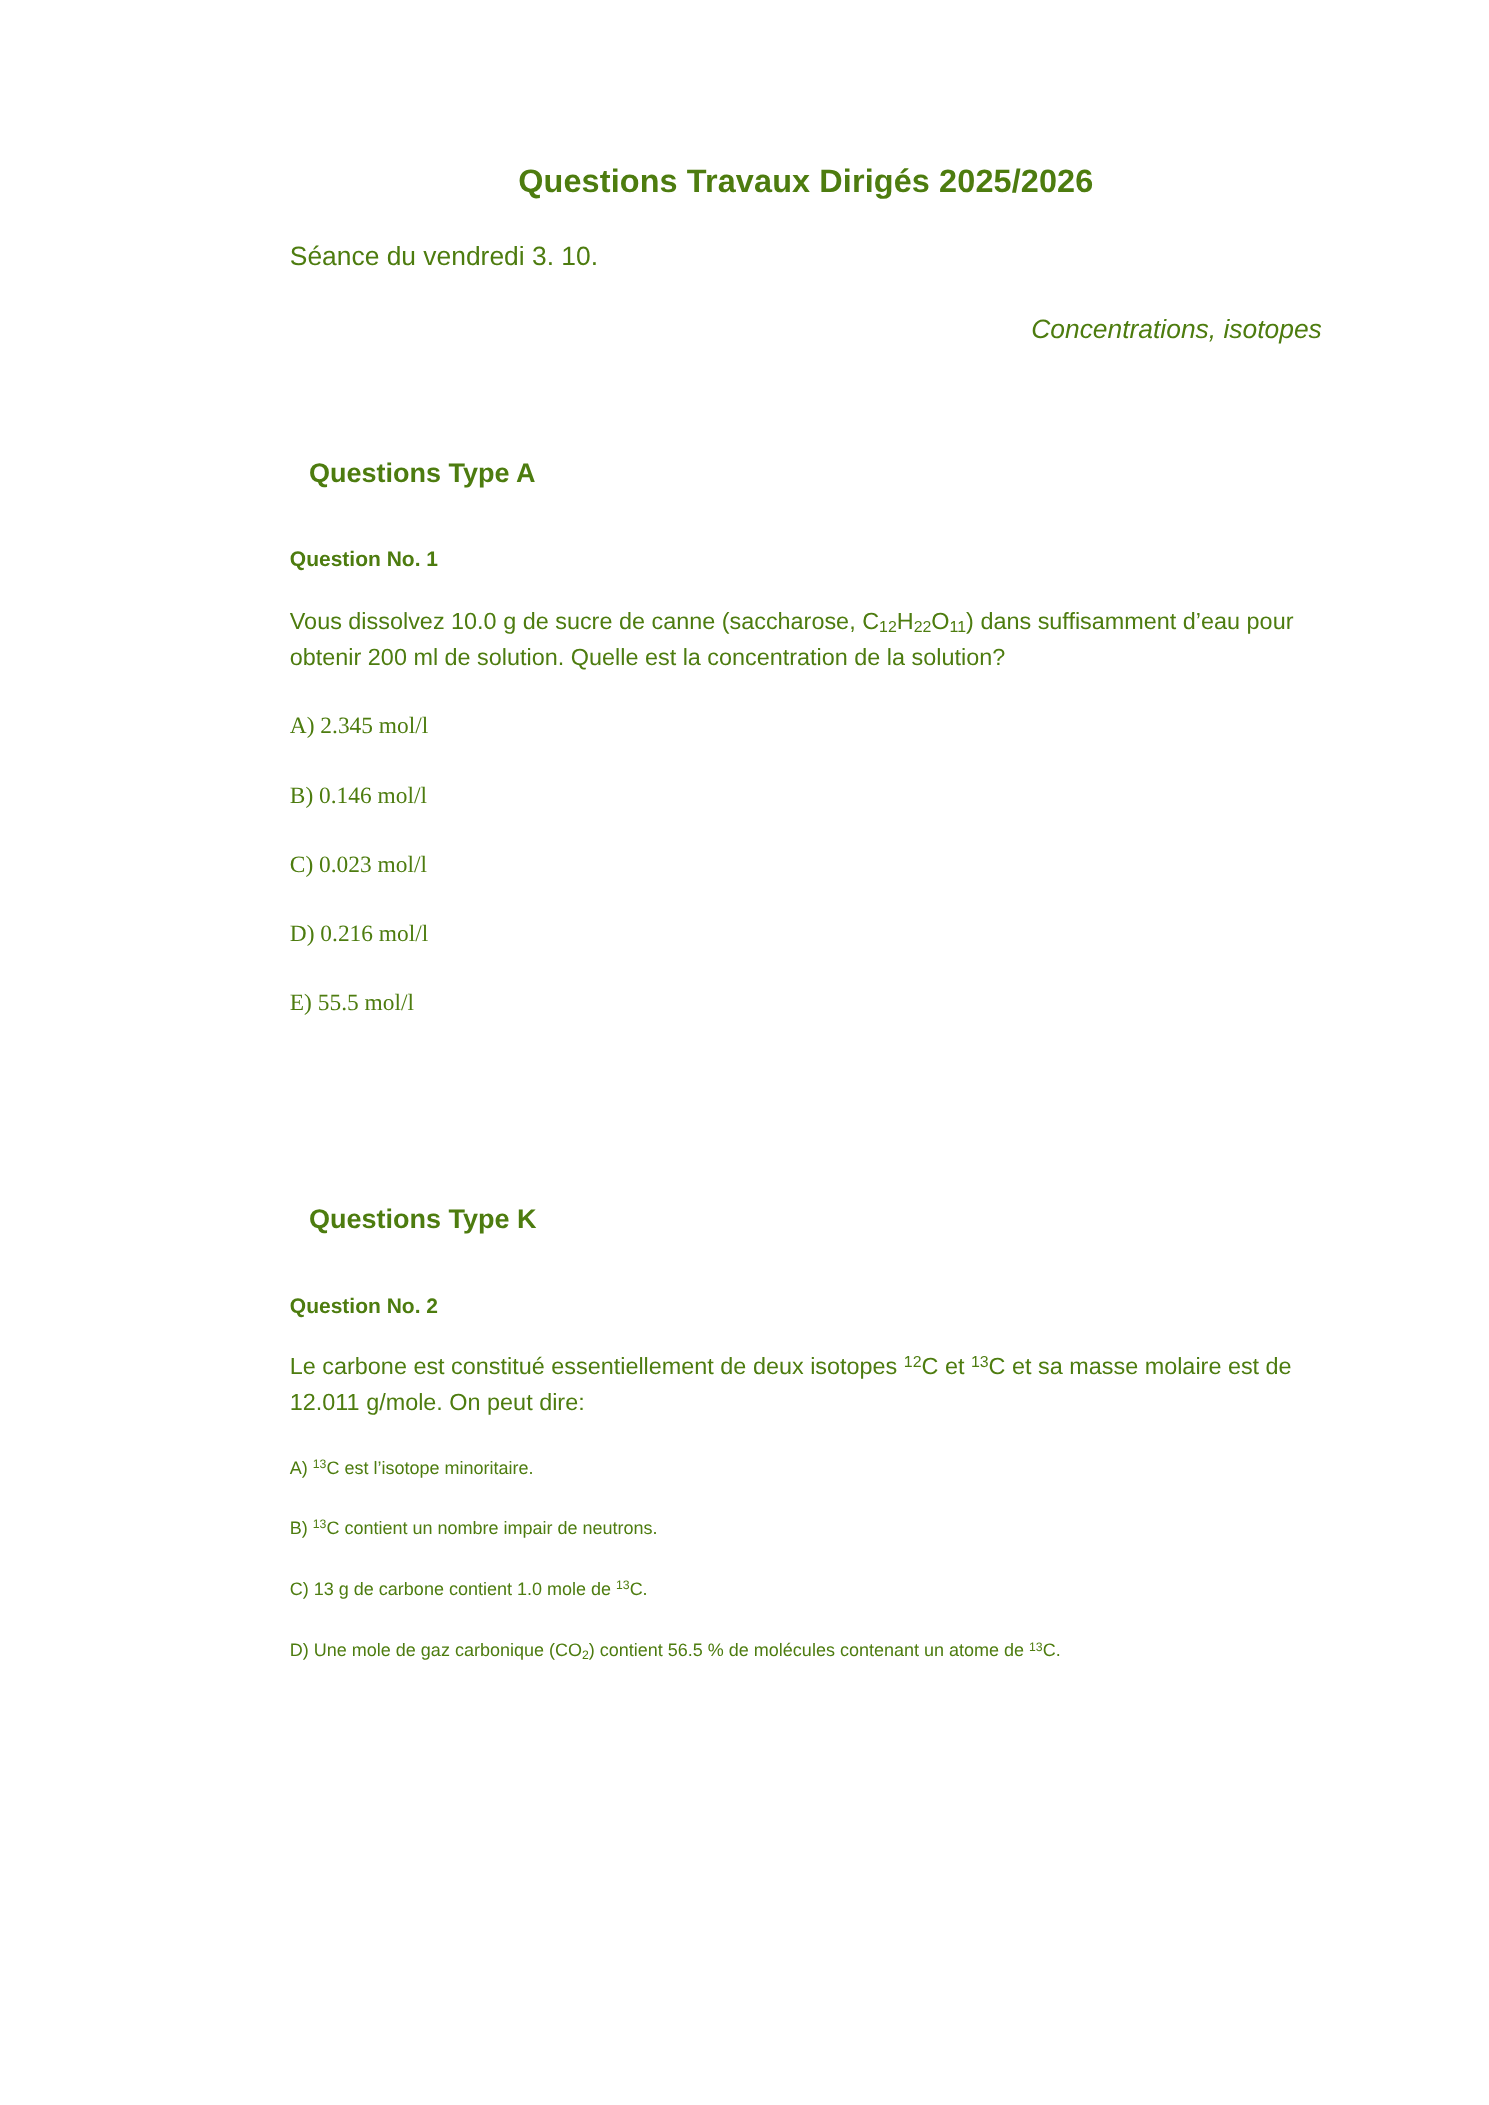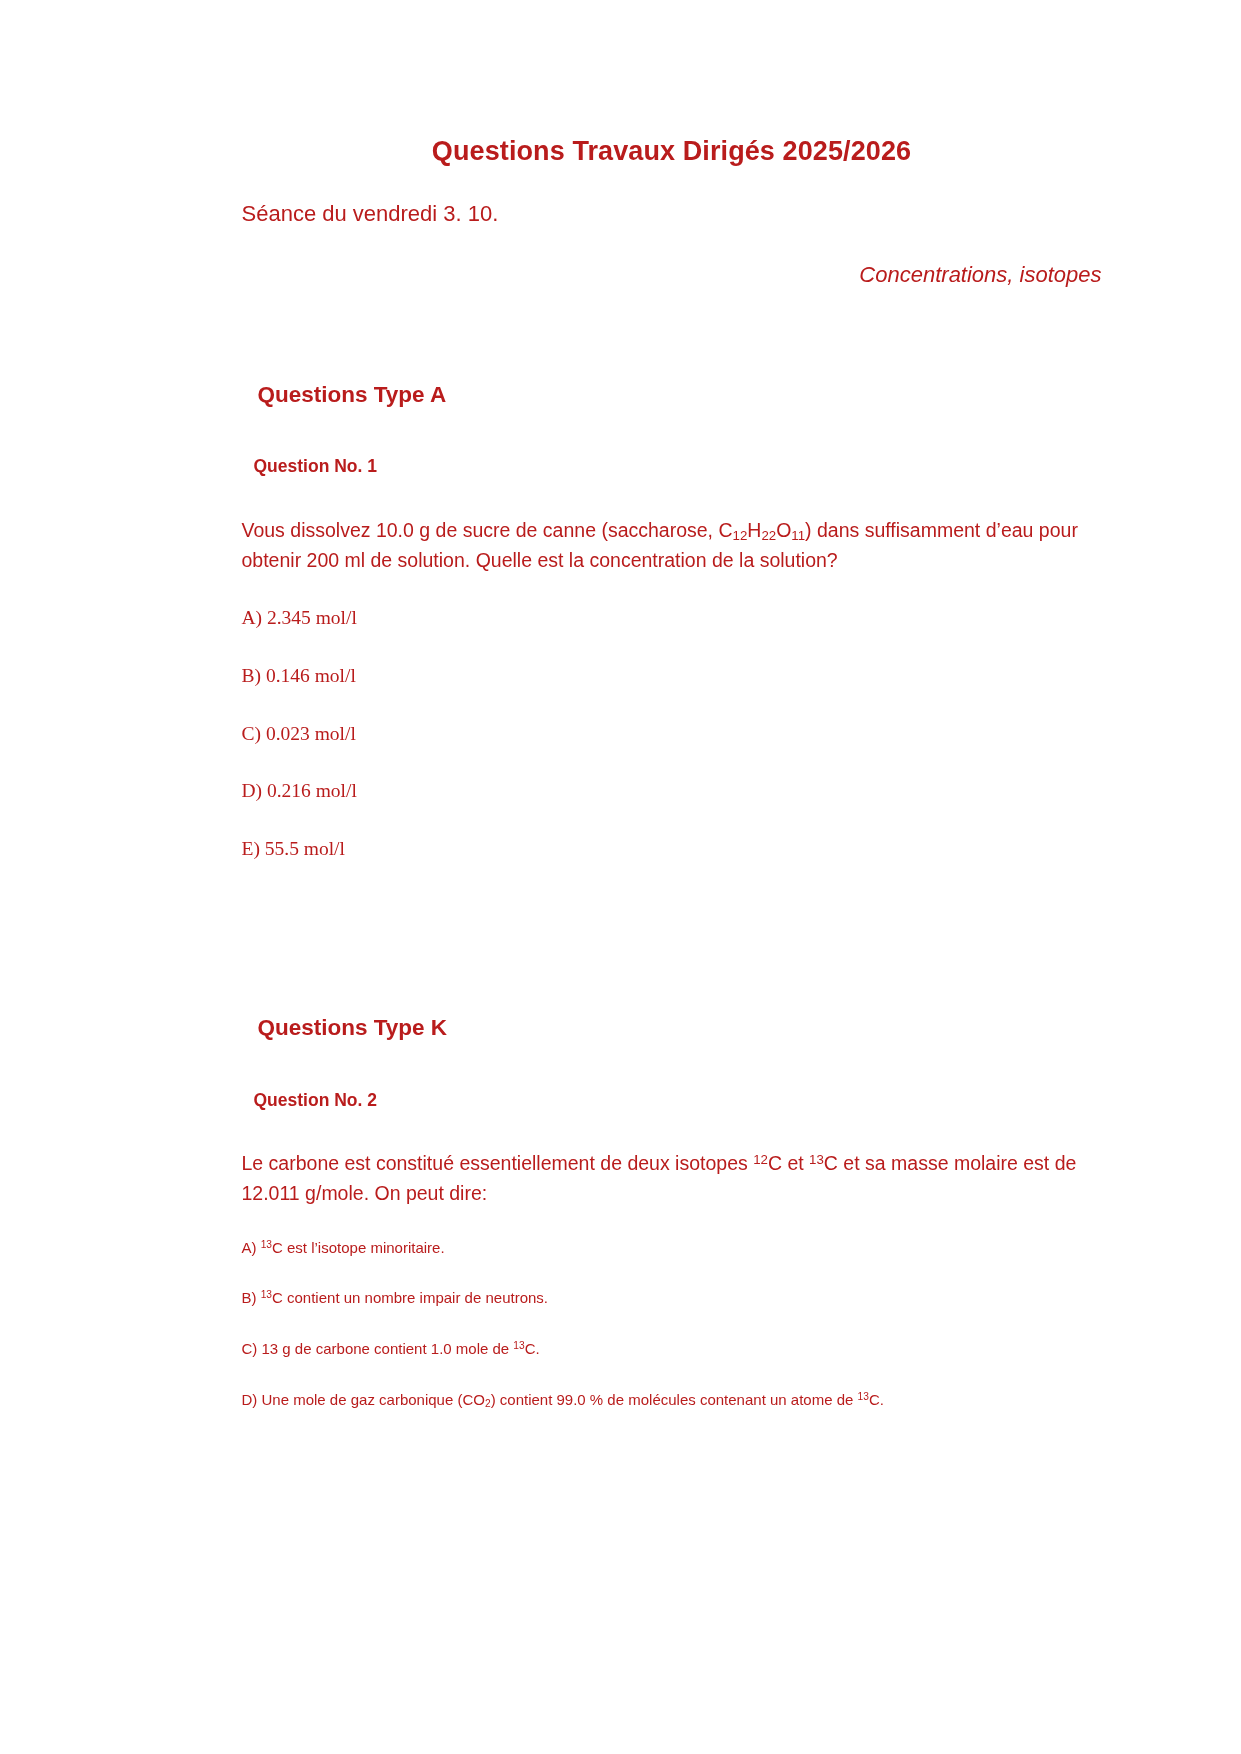--- a/index.html
+++ b/index.html
@@ -10,21 +10,21 @@
 
   .page {
     position: relative;
     width: 1020px;
     height: 1754px;
     background: #ffffff;
     margin: 0 auto;
     box-sizing: border-box;
     padding: 12px;
     font-family: "Liberation Sans", sans-serif;
-    color: #b91c1c;
+    color: #4d7c0f;
     overflow: hidden;
   }
 
   .content {
     position: absolute;
     left: 131px;
     top: 0;
     width: 860px;
   }
 
@@ -69,21 +69,21 @@
     padding-top: 77px;
   }
 
   .section-k {
     padding-top: 135px;
   }
 
   .question-heading {
     font-size: 17.5px;
     font-weight: bold;
-    margin: 12px;
+    margin: 0;
     padding-top: 30px;
     line-height: 1.3;
   }
 
   
   .body-text {
     font-size: 19.5px;
     font-weight: normal;
     margin: 0;
     padding-top: 26px;
@@ -161,17 +161,17 @@
 
     <p class="option-wrap">
       <span>B) </span><sup>13</sup><span>C contient un nombre impair de neutrons.</span>
     </p>
 
     <p class="option-wrap">
       <span>C) 13 g de carbone contient 1.0 mole de </span><sup>13</sup><span>C.</span>
     </p>
 
     <p class="option-wrap">
-      <span>D) Une mole de gaz carbonique (CO</span><sub>2</sub><span>) contient 99.0 % de molécules contenant un atome de </span><sup>13</sup><span>C.</span>
+      <span>D) Une mole de gaz carbonique (CO</span><sub>2</sub><span>) contient 56.5 % de molécules contenant un atome de </span><sup>13</sup><span>C.</span>
     </p>
 
   </div>
 </div>
 
 </body></html>

